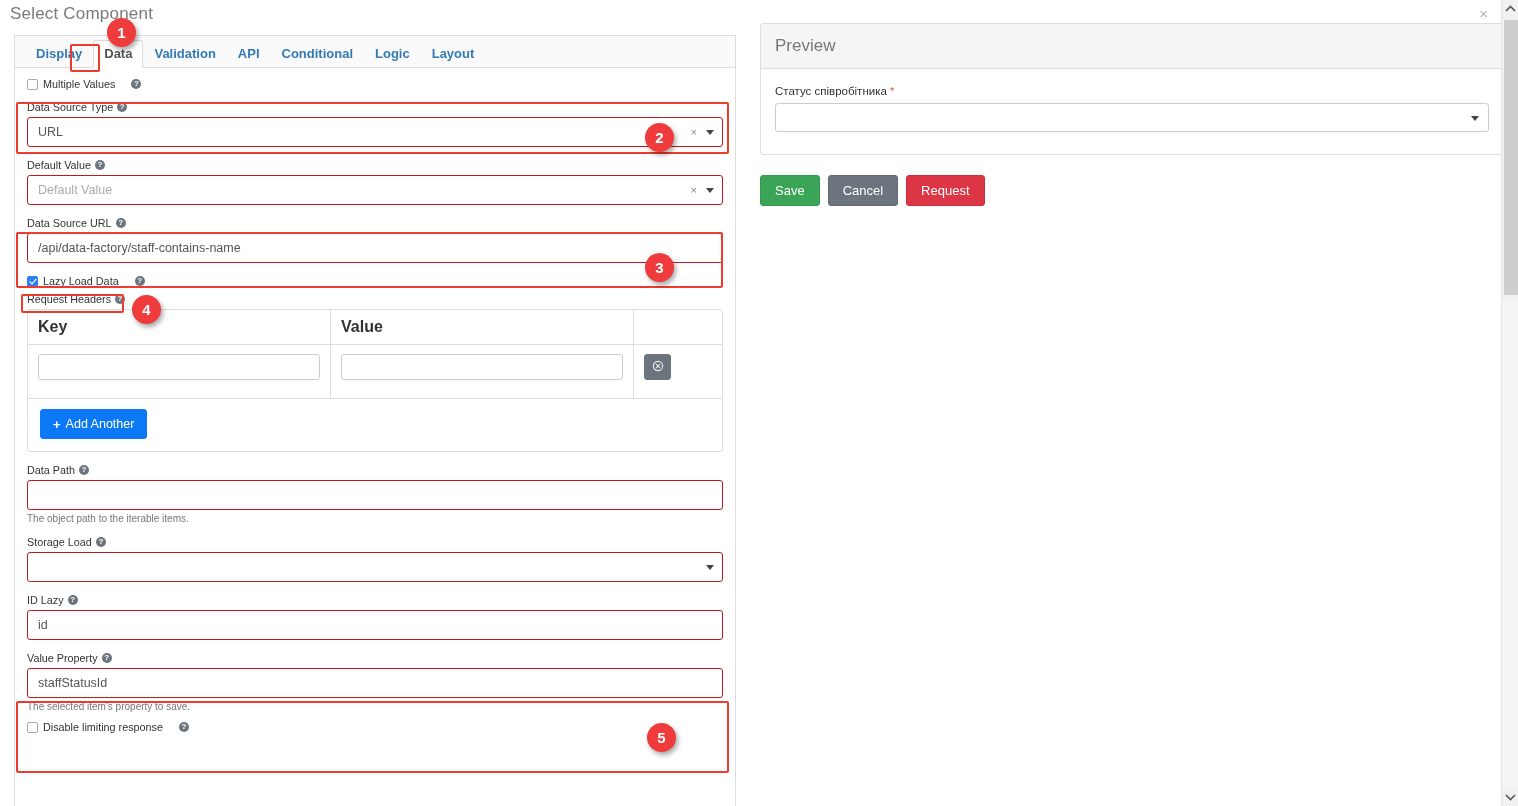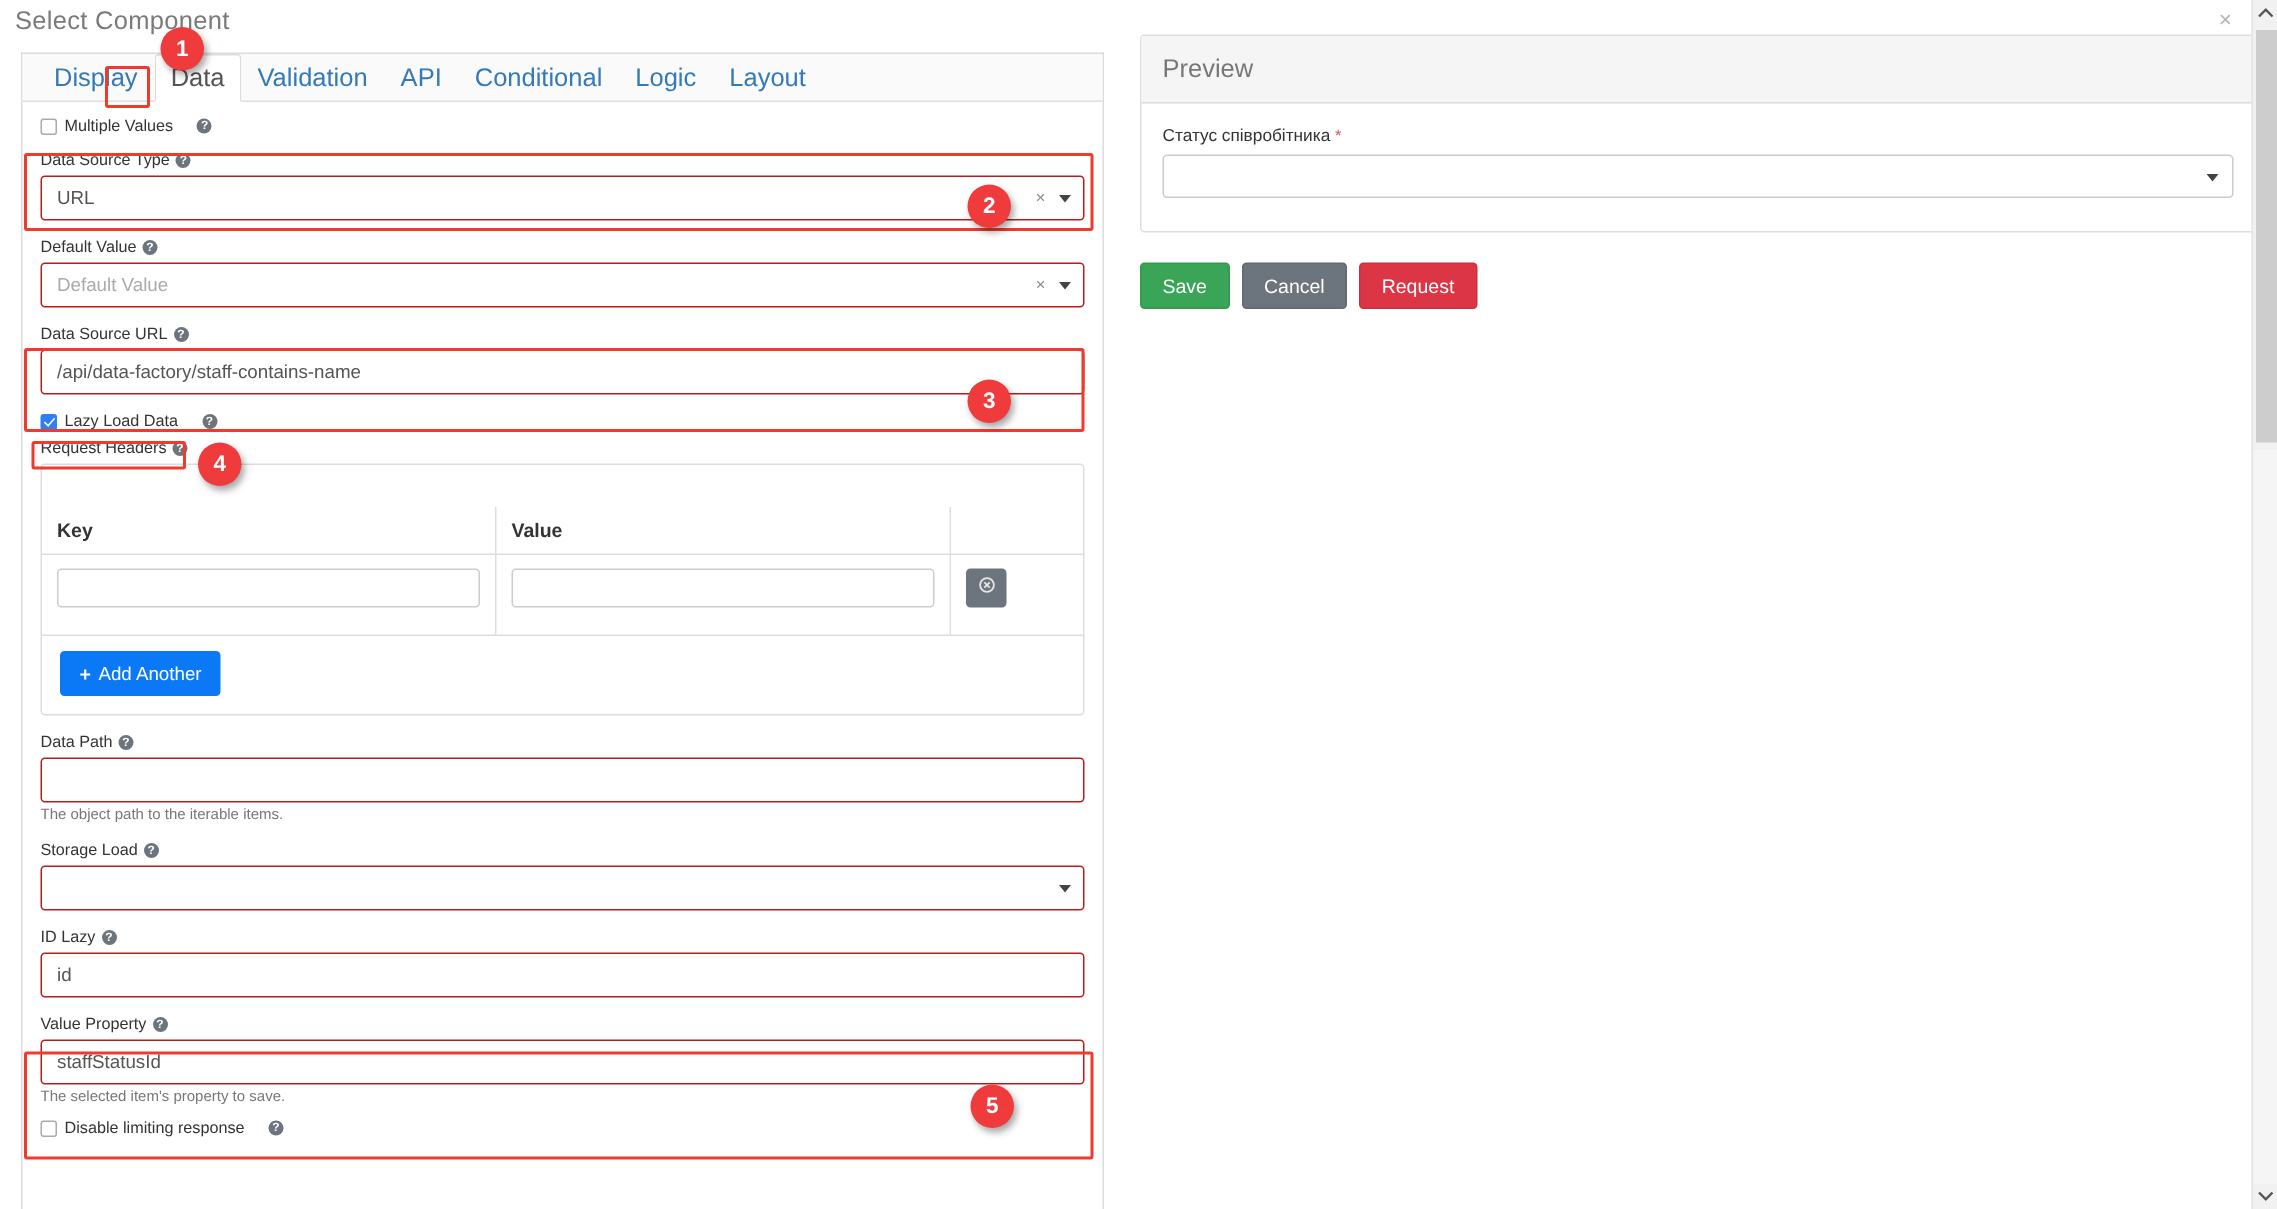--- a/index.html
+++ b/index.html
@@ -39,24 +39,25 @@
   }
   .tabs-bar {
     height:32px; background:#fafafa; border-bottom:1px solid #dcdcdc;
     position:relative;
   }
   .tabs {
     position:absolute; left:10px; bottom:-1px;
     display:flex; align-items:flex-end; gap:0;
   }
   .tab {
-    font-size:17px; color:#337ab7; cursor:pointer;
+    font-size:13px; color:#337ab7; cursor:pointer;
     padding:6px 10px 7px 10px; line-height:1;
     border:1px solid transparent; border-radius:3px 3px 0 0;
     white-space:nowrap;
+    font-weight:bold;
   }
   .tab.active {
     color:#555; background:#fff;
     border-color:#dcdcdc; border-bottom-color:#fff;
     cursor:default;
   }
 
   .form-body { padding:10px 12px 0 12px; position:relative; }
 
   .field { margin-bottom:12px; position:relative; }
@@ -95,21 +96,21 @@
   .chkbox.checked:after {
     content:""; position:absolute; left:3px; top:0px;
     width:3px;height:6px;border:solid #fff;border-width:0 1.6px 1.6px 0;
     transform:rotate(42deg);
   }
   .chk-label { font-size:10.8px; color:#333; display:flex; align-items:center; gap:16px; }
 
   
   .rh-table { border:1px solid #ddd; border-radius:3px; overflow:hidden; background:#fff; }
   .rh-head { display:flex; border-bottom:1px solid #ddd; }
-  .rh-head > div { padding:8px 10px; font-size:13px; color:#333; font-weight:700;margin-top:28px; }
+  .rh-head > div { padding:8px 10px; font-size:16px; color:#333; font-weight:700; }
   .rh-row { display:flex; border-bottom:1px solid #ddd; }
   .rh-row > div { padding:9px 10px 18px 10px; }
   .c-key { width:303px; border-right:1px solid #ddd; }
   .c-val { width:303px; border-right:1px solid #ddd; }
   .c-act { flex:1; display:flex; align-items:flex-start; justify-content:flex-start; }
   .cell-input { width:100%; height:26px; border:1px solid #ccc; border-radius:3px; background:#fff; }
   .del-btn {
     width:27px;height:26px;background:#6c757d;border:1px solid #6c757d;border-radius:3px;
     display:flex;align-items:center;justify-content:center;cursor:pointer;
   }

